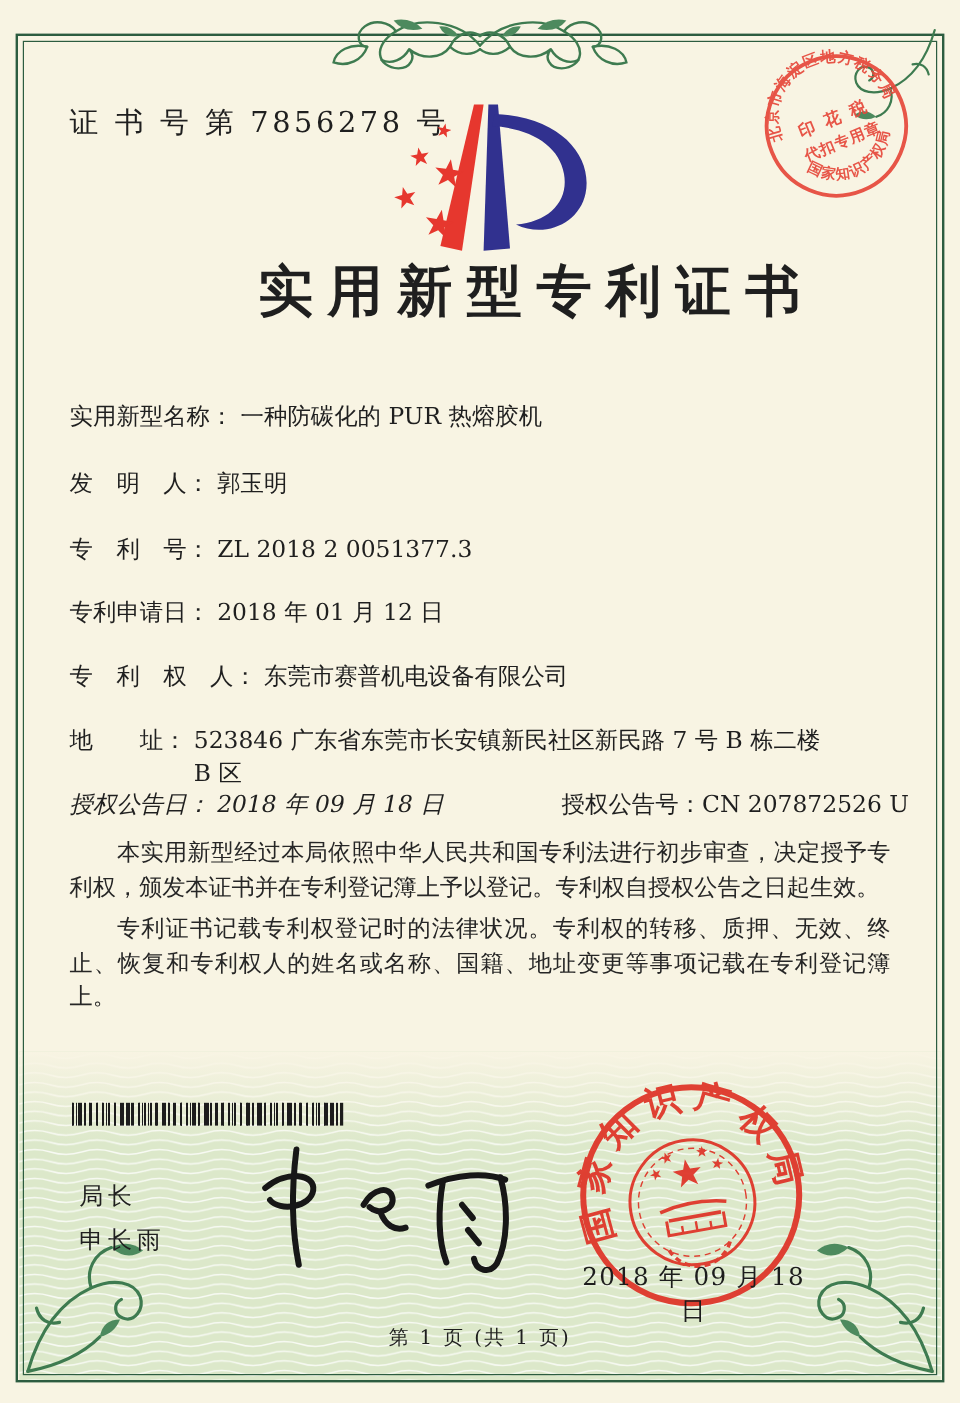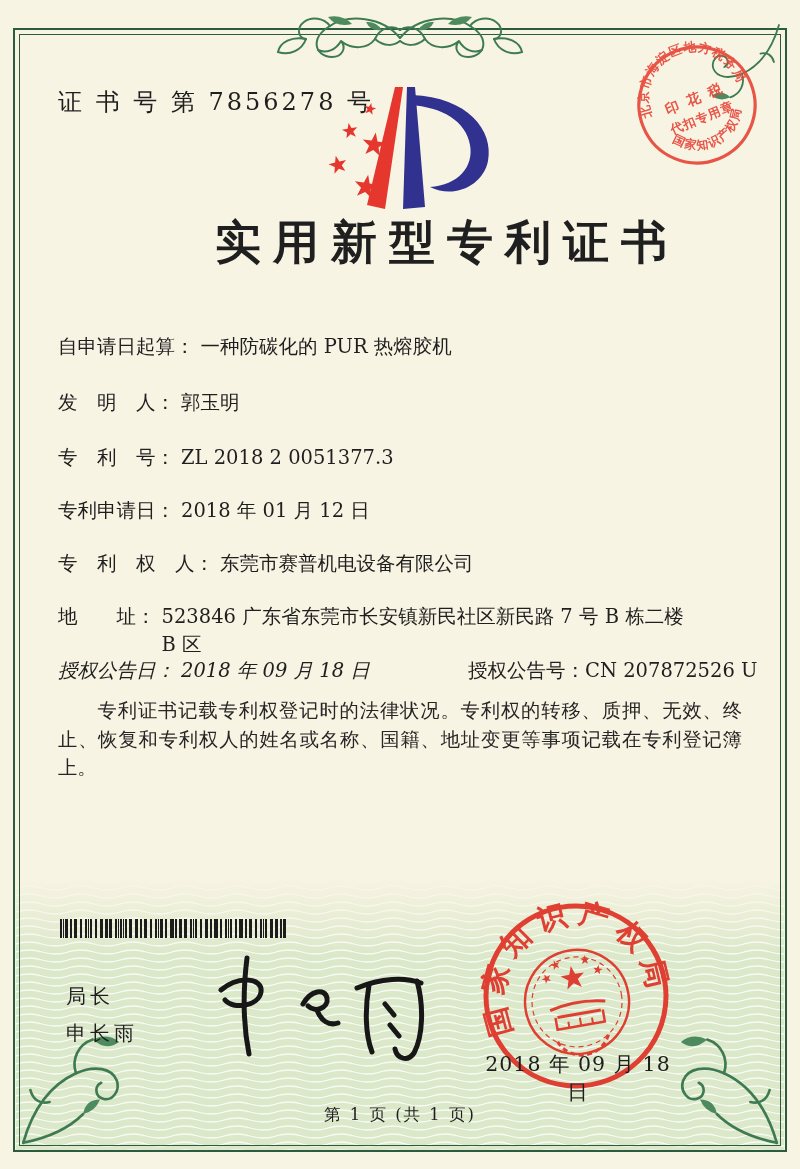--- a/index.html
+++ b/index.html
@@ -165,21 +165,21 @@
   <text font-size="12" letter-spacing="1">
     <textPath href="#taxArcBottom" startOffset="3">国家知识产权局</textPath>
   </text>
   <text x="75" y="73" text-anchor="middle" font-size="14" letter-spacing="2">印 花 税</text>
   <text x="75" y="93" text-anchor="middle" font-size="12.5" letter-spacing="1">代扣专用章</text>
 </svg>
 
 <div class="abs title">实用新型专利证书</div>
 
 <div class="abs row" style="top:333px;">
-  <span class="lbl">自申请日起算：</span><span class="val">一种防碳化的 PUR 热熔胶机</span>
+  <span class="lbl">实用新型名称：</span><span class="val">一种防碳化的 PUR 热熔胶机</span>
 </div>
 <div class="abs row" style="top:389px;">
   <span class="lbl">发　明　人：</span><span class="val">郭玉明</span>
 </div>
 <div class="abs row" style="top:444px;">
   <span class="lbl">专　利　号：</span><span class="val">ZL 2018 2 0051377.3</span>
 </div>
 <div class="abs row" style="top:497px;text-align:right;">
   <span class="lbl">专利申请日：</span><span class="val">2018 年 01 月 12 日</span>
 </div>
@@ -190,20 +190,21 @@
   <span class="lbl">地　　址：</span><span class="val">523846 广东省东莞市长安镇新民社区新民路 7 号 B 栋二楼 B 区</span>
 </div>
 <div class="abs row" style="top:657px;font-style:italic;">
   <span class="lbl">授权公告日：</span><span class="val">2018 年 09 月 18 日</span>
 </div>
 <div class="abs grant-no">
   <span class="lbl">授权公告号：</span><span class="val">CN 207872526 U</span>
 </div>
 
 <div class="abs body-text">
+  <p>本实用新型经过本局依照中华人民共和国专利法进行初步审查，决定授予专利权，颁发本证书并在专利登记簿上予以登记。专利权自授权公告之日起生效。</p>
   <p>专利证书记载专利权登记时的法律状况。专利权的转移、质押、无效、终止、恢复和专利权人的姓名或名称、国籍、地址变更等事项记载在专利登记簿上。</p>
 </div>
 
 <div class="abs barcode"></div>
 
 <div class="abs sig-title">局长</div>
 <div class="abs sig-name">申长雨</div>
 <svg class="abs signature" viewBox="0 0 235 118">
   <g stroke="#171717" stroke-width="5" fill="none" stroke-linecap="round" stroke-linejoin="round">
     <path d="M52,10 C48,42 48,76 54,106"></path>

